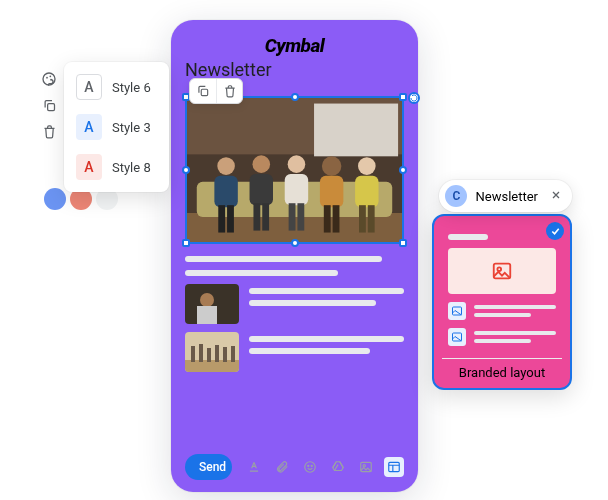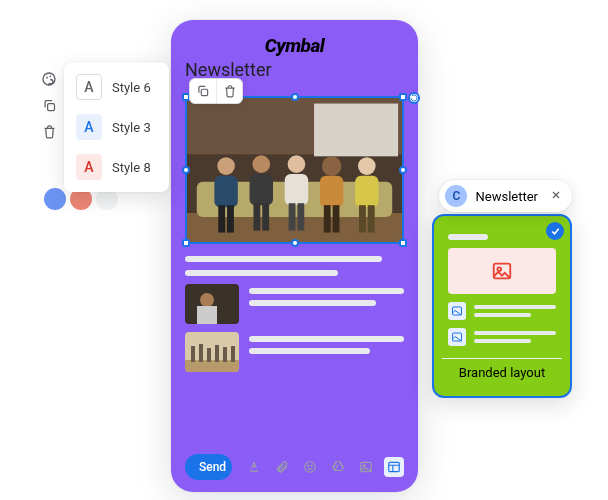--- a/index.html
+++ b/index.html
@@ -132,24 +132,24 @@
     background:#fff; border-radius:18px; padding:5px 10px 5px 6px;
     box-shadow: 0 4px 16px rgba(0,0,0,0.12), 0 0 0 1px rgba(0,0,0,0.04);
     display:flex; align-items:center; gap:8px; font-size:13px;
     z-index: 30;
   }
   .tag .avatar { width:22px; height:22px; border-radius:50%; background:#a2c3ff; color:#1a4da8; display:flex; align-items:center; justify-content:center; font-weight:600; font-size:12px; }
   .tag .x { color:#5f6368; cursor:pointer; padding-left:4px; }
 
   .layout-card {
     position:absolute; right:36px; top:214px;
-    width:140px; background:#84cc16;
+    width:140px; background:#ec4899;
     border: 2px solid #1a73e8; border-radius:12px;
     box-shadow: 0 6px 24px rgba(0,0,0,0.14);
-    z-index: 25; padding-bottom: 16px;
+    z-index: 25; padding-bottom: 8px;
   }
   .layout-card .check {
     position:absolute; top:6px; right:6px;
     width:18px; height:18px; border-radius:50%; background:#1a73e8;
     display:flex; align-items:center; justify-content:center;
   }
   .layout-preview {
     padding: 18px 14px 8px 14px;
     display:flex; flex-direction:column; gap:8px;
   }

